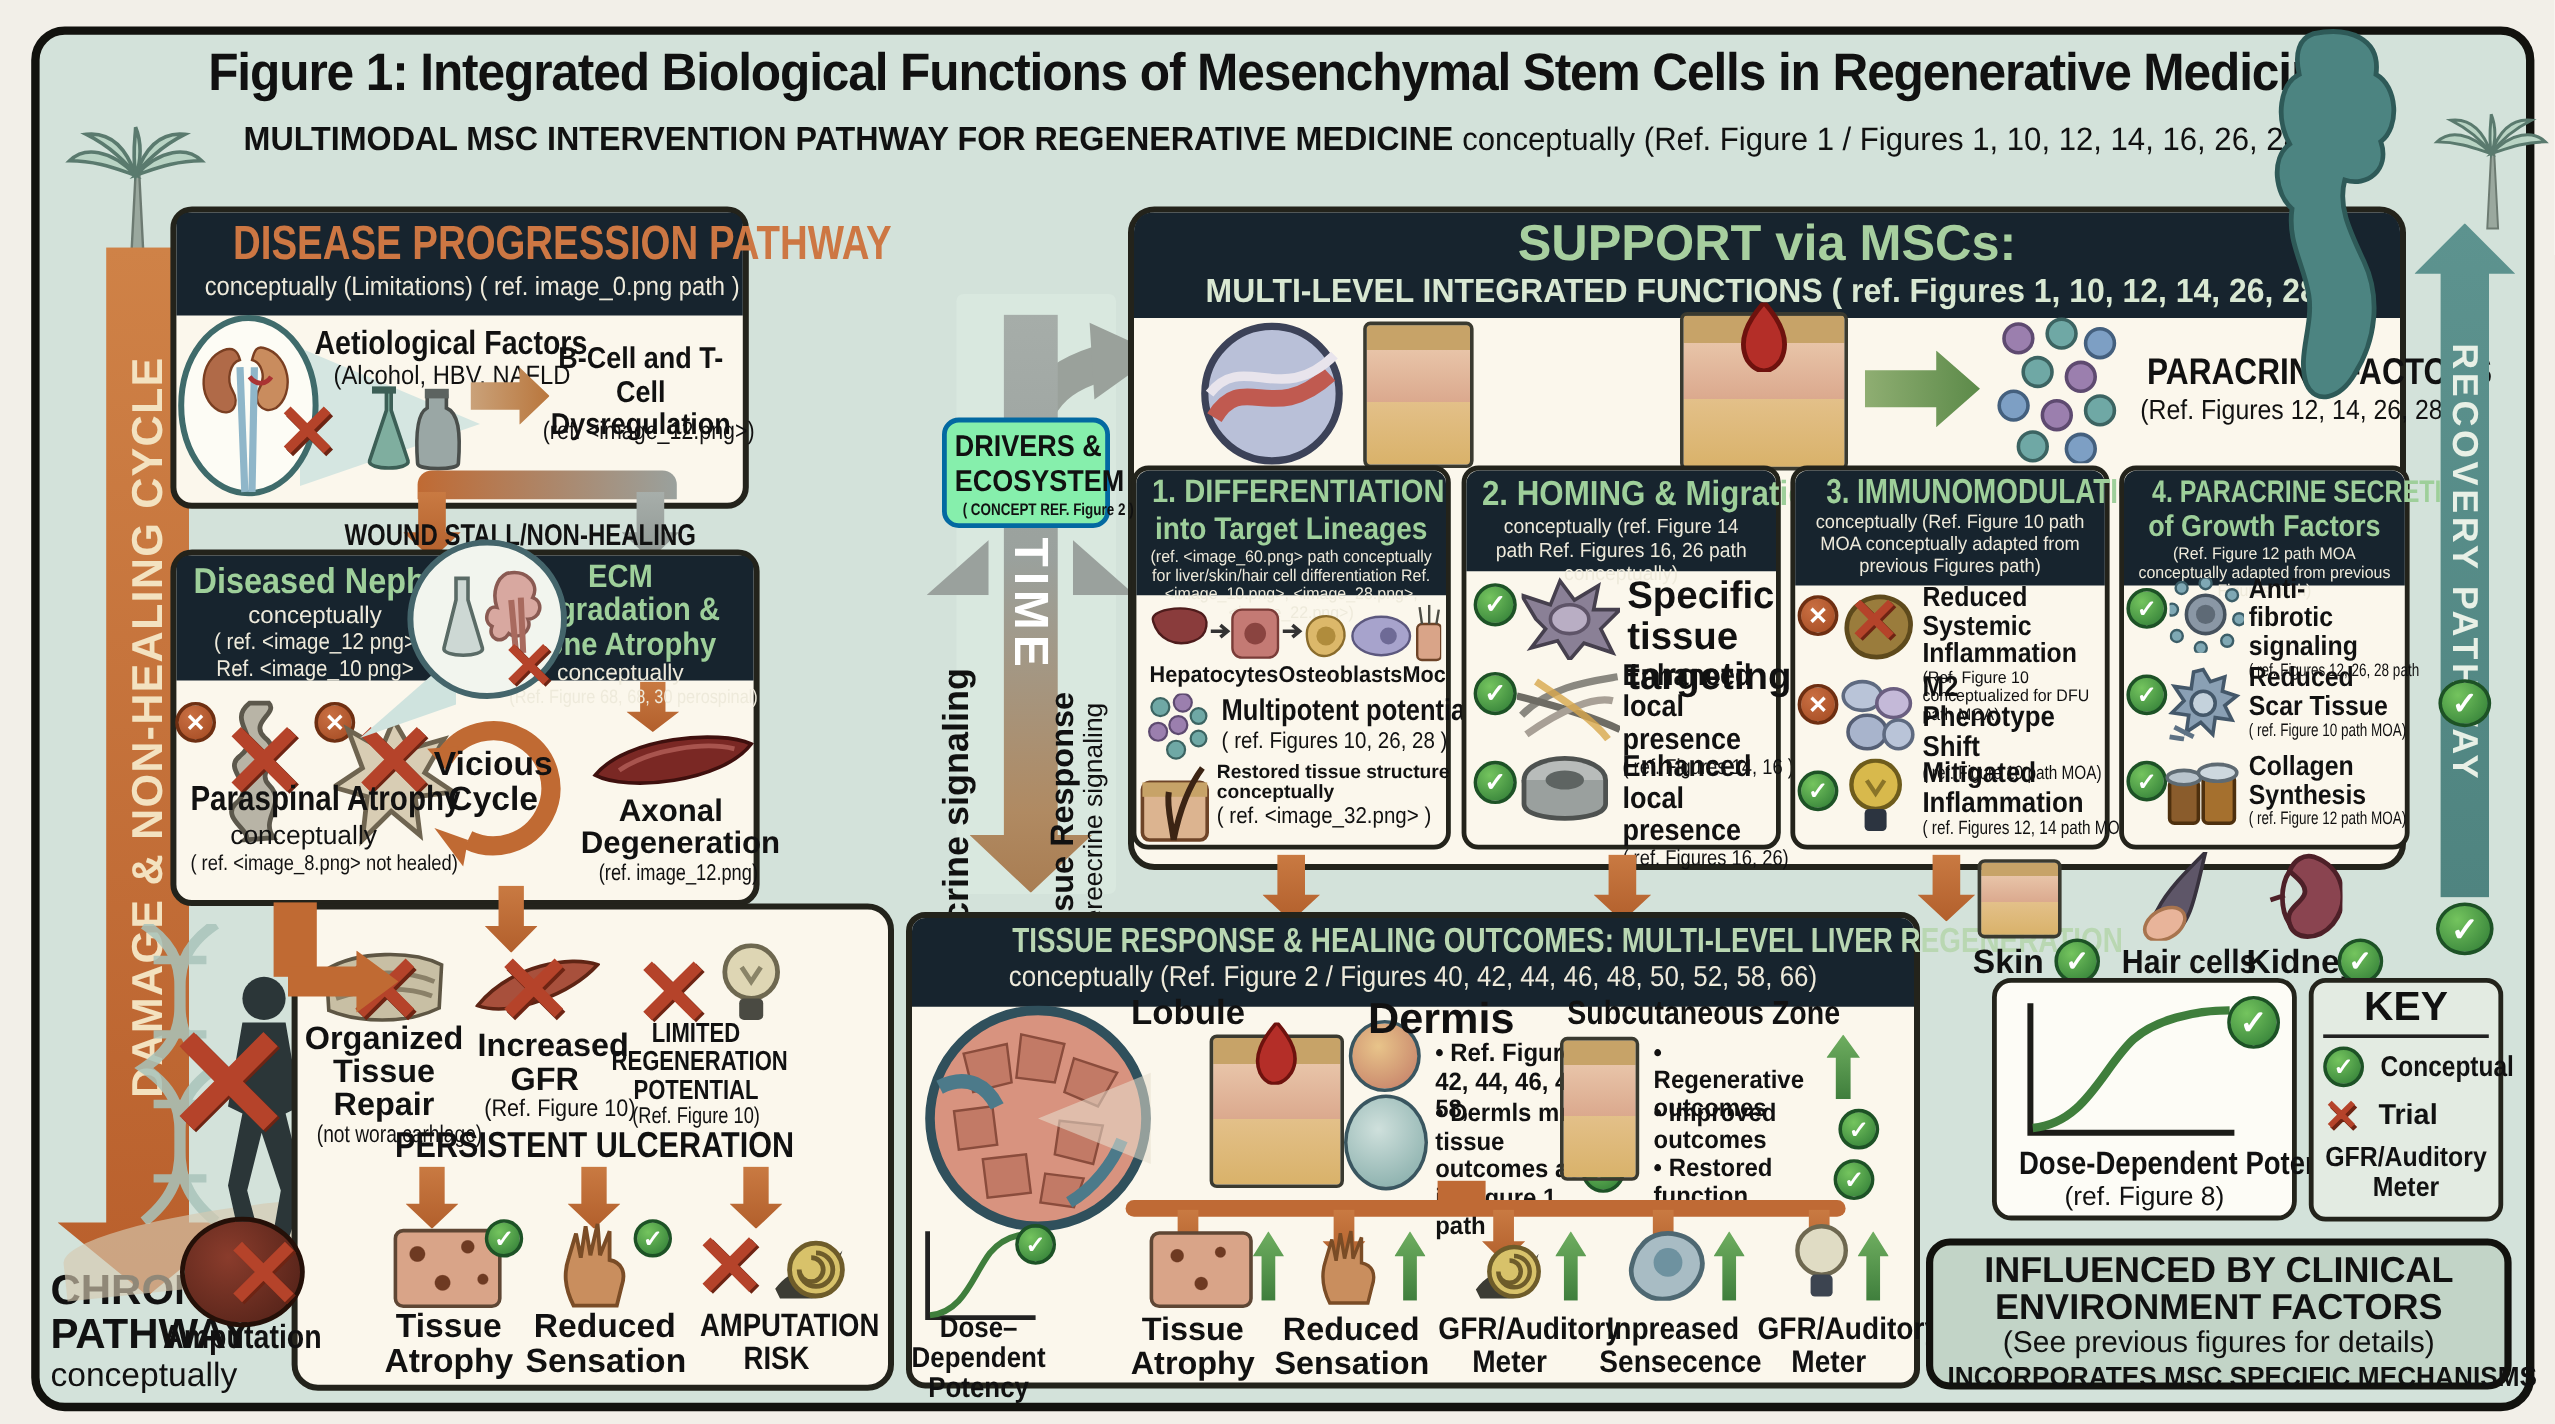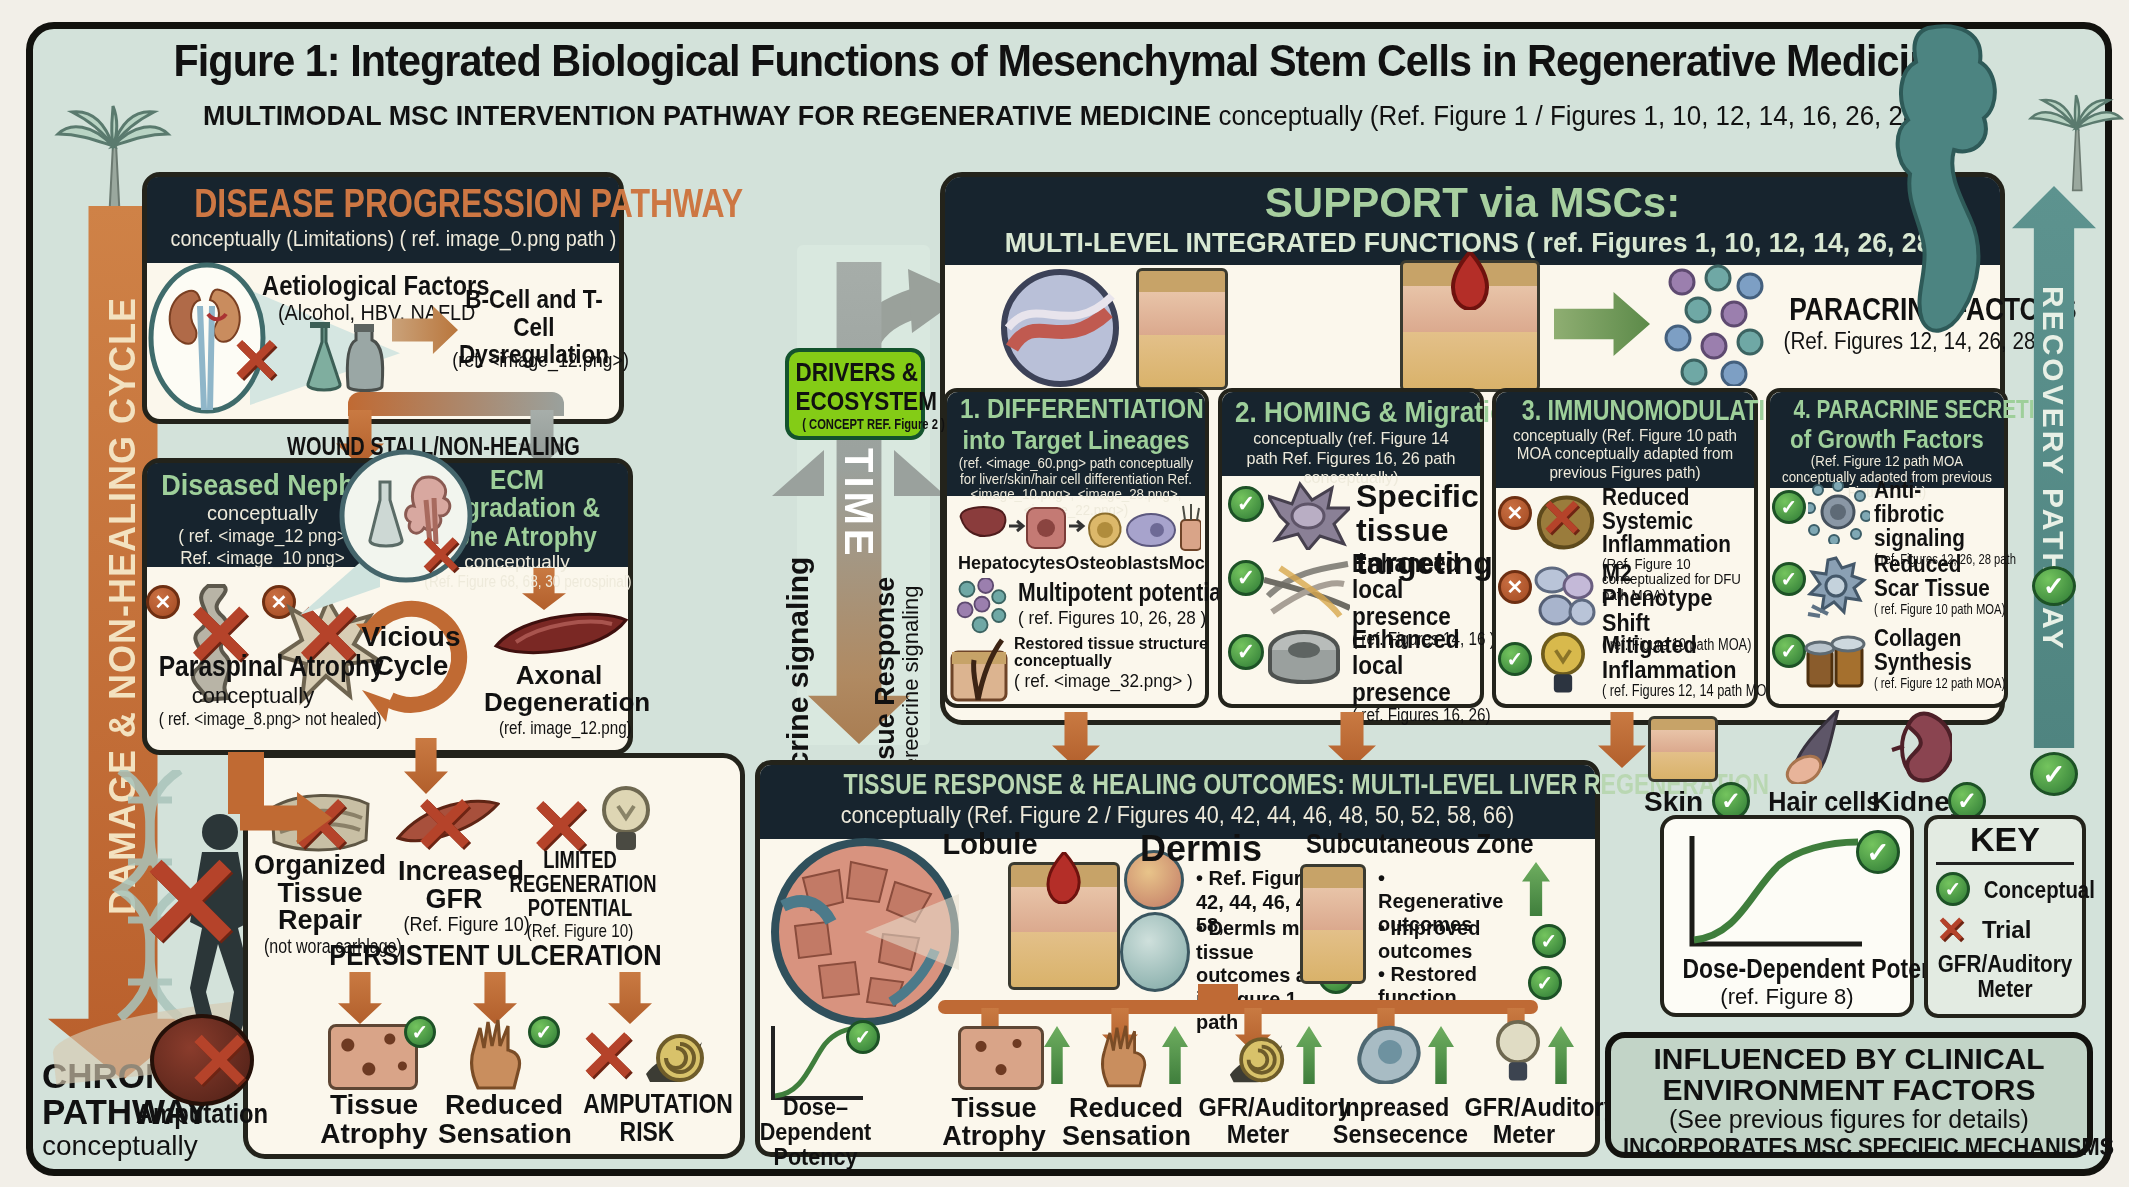--- a/index.html
+++ b/index.html
@@ -236,21 +236,21 @@
   </svg>
   <div class="abs" style="left:808px;top:262px;width:102px;height:482px;background:linear-gradient(180deg,#a6ada9 0%,#9aa19d 42%,#b08a62 86%,#a97d52 100%);clip-path:polygon(28% 0,72% 0,72% 90%,100% 90%,50% 100%,0 90%,28% 90%)"></div>
   <div class="abs vtext b" style="left:836px;top:448px;font-size:40px;color:#fff;letter-spacing:4px">TIME</div>
   <div class="abs" style="left:772px;top:450px;width:52px;height:46px;background:#9aa19d;clip-path:polygon(100% 0,100% 100%,0 100%)"></div>
   <div class="abs" style="left:894px;top:450px;width:52px;height:46px;background:#9aa19d;clip-path:polygon(0 0,0 100%,100% 100%)"></div>
   <div class="abs ctr b nw" style="left:648px;top:678px;width:300px;font-size:30px;transform:rotate(-90deg)">Paracrine signaling</div>
   <div class="abs ctr" style="left:742px;top:662px;width:310px;transform:rotate(-90deg);line-height:1.05">
     <div class="b nw" style="font-size:27px">TIssue Response</div>
     <div class="nw" style="font-size:22px">(pereecrine signaling</div>
   </div>
-  <div class="abs ctr" style="left:785px;top:348px;width:140px;height:92px;background:#84cc16;border:4px solid #14532d;border-radius:14px;z-index:3;box-sizing:border-box;padding-top:6px">
+  <div class="abs ctr" style="left:785px;top:348px;width:140px;height:92px;background:#86efac;border:4px solid #0369a1;border-radius:14px;z-index:3;box-sizing:border-box;padding-top:6px">
     <div class="b nw ocen sx9" style="font-size:25px">DRIVERS &amp;</div>
     <div class="b nw ocen sx9" style="font-size:25px">ECOSYSTEM</div>
     <div class="b nw ocen sx8" style="font-size:14px">( CONCEPT REF. Figure 2 )</div>
   </div>
 
   <div class="panel" style="left:940px;top:172px;width:1065px;height:553px;border-radius:22px"></div>
   <div class="phead" style="left:945px;top:177px;width:1055px;height:88px;border-radius:16px 16px 0 0">
     <div class="gtitle nw" style="font-size:42px;margin-top:2px;color:#a7cf9f">SUPPORT via MSCs:</div>
     <div class="b nw ocen sx95" style="font-size:28px;color:#d9e8d2">MULTI-LEVEL INTEGRATED FUNCTIONS ( ref. Figures 1, 10, 12, 14, 26, 28)</div>
   </div>

